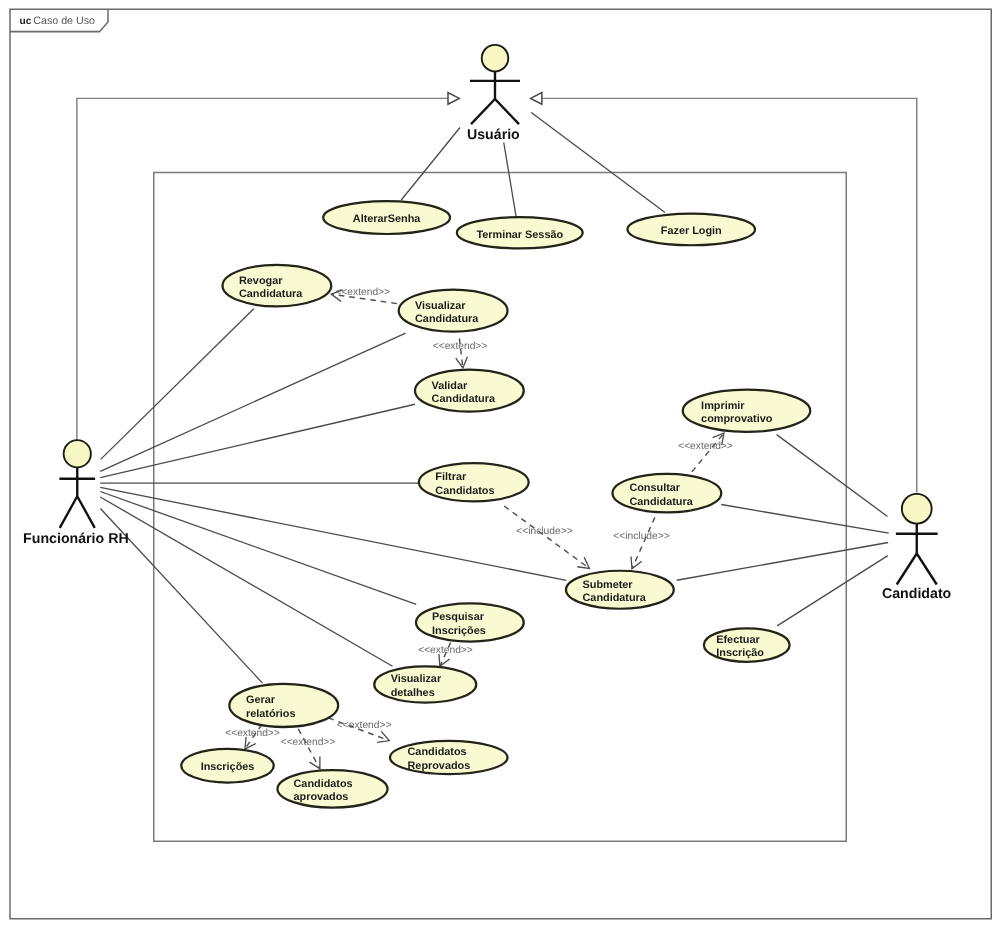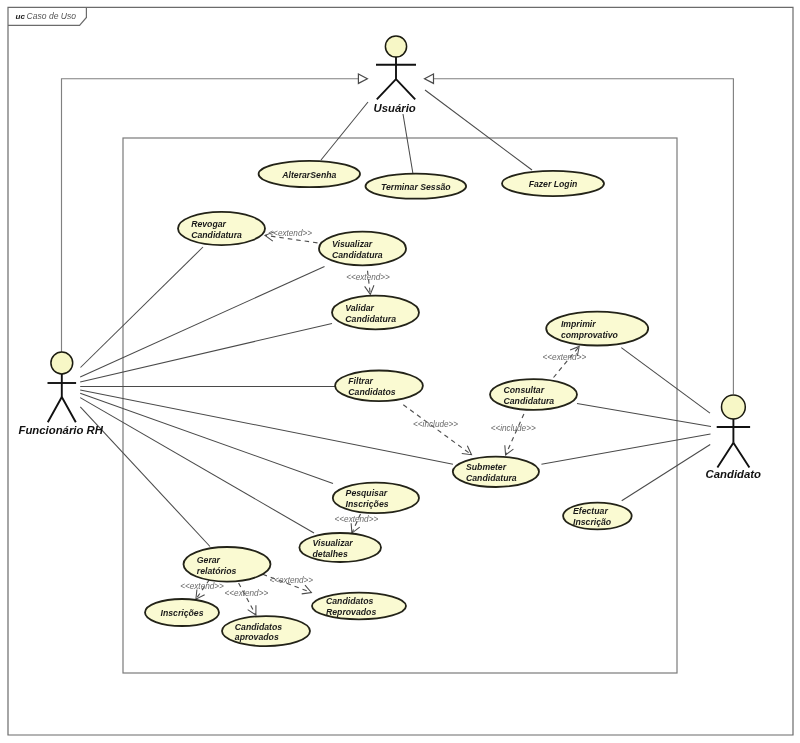--- a/index.html
+++ b/index.html
@@ -1,18 +1,18 @@
 <!DOCTYPE html>
 <html><head>
 <meta charset="utf-8">
 <title>uc Caso de Uso</title>
 <style>
   html,body{margin:0;padding:0;background:#ffffff;}
   body{width:800px;height:743px;overflow:hidden;font-family:"Liberation Sans",sans-serif;}
-  #stage{position:relative;width:684px;height:743px;background:#fff;font-style:italic;}
+  #stage{position:relative;width:684px;height:743px;background:#fff;}
   svg{display:block;}
   .frame-line{fill:none;stroke:#6b6b6b;stroke-width:1.2;}
   .sysbox{fill:none;stroke:#7a7a7a;stroke-width:1.2;}
   .uc-ellipse{fill:#fafad2;stroke:#232318;stroke-width:1.8;}
   .uc-text{font-family:"Liberation Sans",sans-serif;font-size:8.7px;fill:#1a1a1a;text-anchor:middle;font-weight:bold;}
   .uc-text.left{text-anchor:start;}
   .assoc{fill:none;stroke:#4a4a4a;stroke-width:1.05;}
   .gen{fill:none;stroke:#808080;stroke-width:1.15;}
   .genhead{fill:none;stroke:#4a4a4a;stroke-width:1.2;}
   .dep{fill:none;stroke:#4f4f4f;stroke-width:1.15;stroke-dasharray:4.5 4;}

